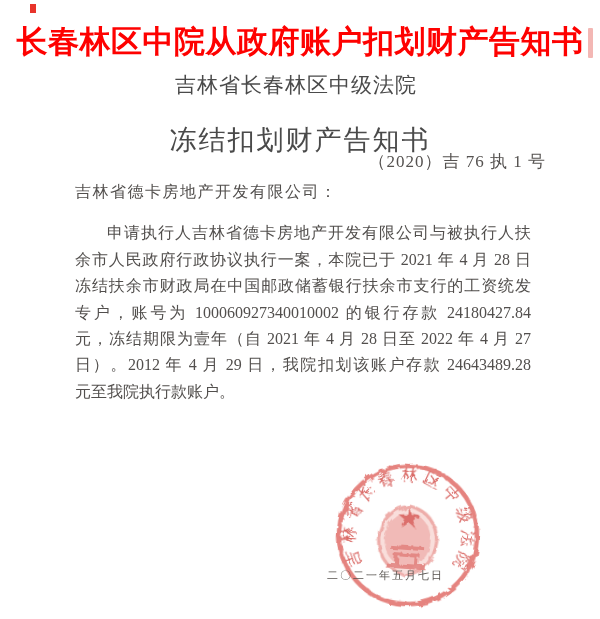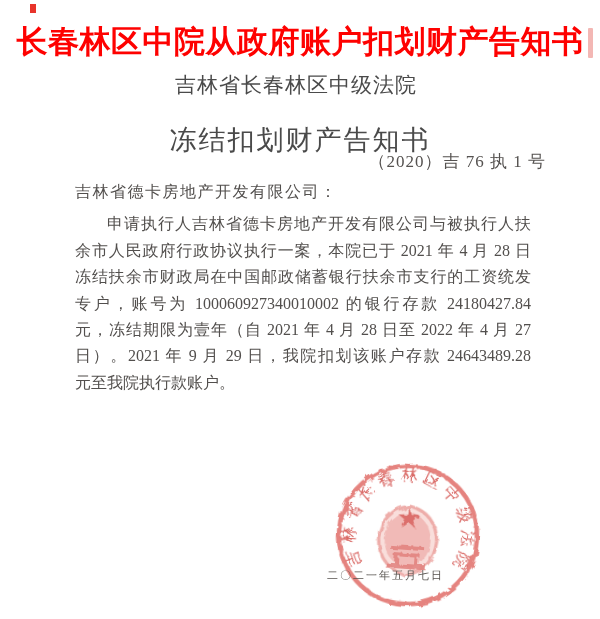--- a/index.html
+++ b/index.html
@@ -29,21 +29,21 @@
   .case-number {
     position: absolute; top: 150px; left: 0; width: 600px;
     text-align: right; padding-right: 54px;
     font-size: 17px; color: #555250; letter-spacing: 1px; padding-left: 20px;
   }
 
   .doc-body {
     position: absolute; left: 75px; top: 179px; width: 456px;
     font-size: 16px; color: #524f4d; line-height: 26.4px;
   }
-  .addressee { letter-spacing: 1.5px; margin-bottom: 6px; }
+  .addressee { letter-spacing: 1.5px; margin-bottom: 15px; }
   .pline { width: 456px; }
   .jline { text-align: justify; text-align-last: justify; }
   .indent { text-indent: 2em; }
   .closing { margin-top: 26px; text-indent: 2em; letter-spacing: 2px; }
 
   .seal {
     position: absolute; left: 333px; top: 460px; width: 150px; height: 150px;
     z-index: 2;
   }
 
@@ -73,21 +73,21 @@
 <div class="doc-title">冻结扣划财产告知书</div>
 <div class="case-number">（2020）吉 76 执 1 号</div>
 
 <div class="doc-body">
   <div class="addressee">吉林省德卡房地产开发有限公司：</div>
   <div class="pline jline indent">申请执行人吉林省德卡房地产开发有限公司与被执行人扶</div>
   <div class="pline jline">余市人民政府行政协议执行一案，本院已于 2021 年 4 月 28 日</div>
   <div class="pline jline">冻结扶余市财政局在中国邮政储蓄银行扶余市支行的工资统发</div>
   <div class="pline jline">专户，账号为 100060927340010002 的银行存款 24180427.84</div>
   <div class="pline jline">元，冻结期限为壹年（自 2021 年 4 月 28 日至 2022 年 4 月 27</div>
-  <div class="pline jline">日）。2021 年 9 月 29 日，我院扣划该账户存款 24643489.28</div>
+  <div class="pline jline">日）。2012 年 4 月 29 日，我院扣划该账户存款 24643489.28</div>
   <div class="pline">元至我院执行款账户。</div>
 </div>
 
 <svg class="seal" viewBox="0 0 150 150" xmlns="http://www.w3.org/2000/svg">
   <defs>
     <filter id="stampRough" x="-20%" y="-20%" width="140%" height="140%">
       <feTurbulence type="fractalNoise" baseFrequency="0.12" numOctaves="3" result="t"></feTurbulence>
       <feDisplacementMap in="SourceGraphic" in2="t" scale="5"></feDisplacementMap>
     </filter>
   </defs>

